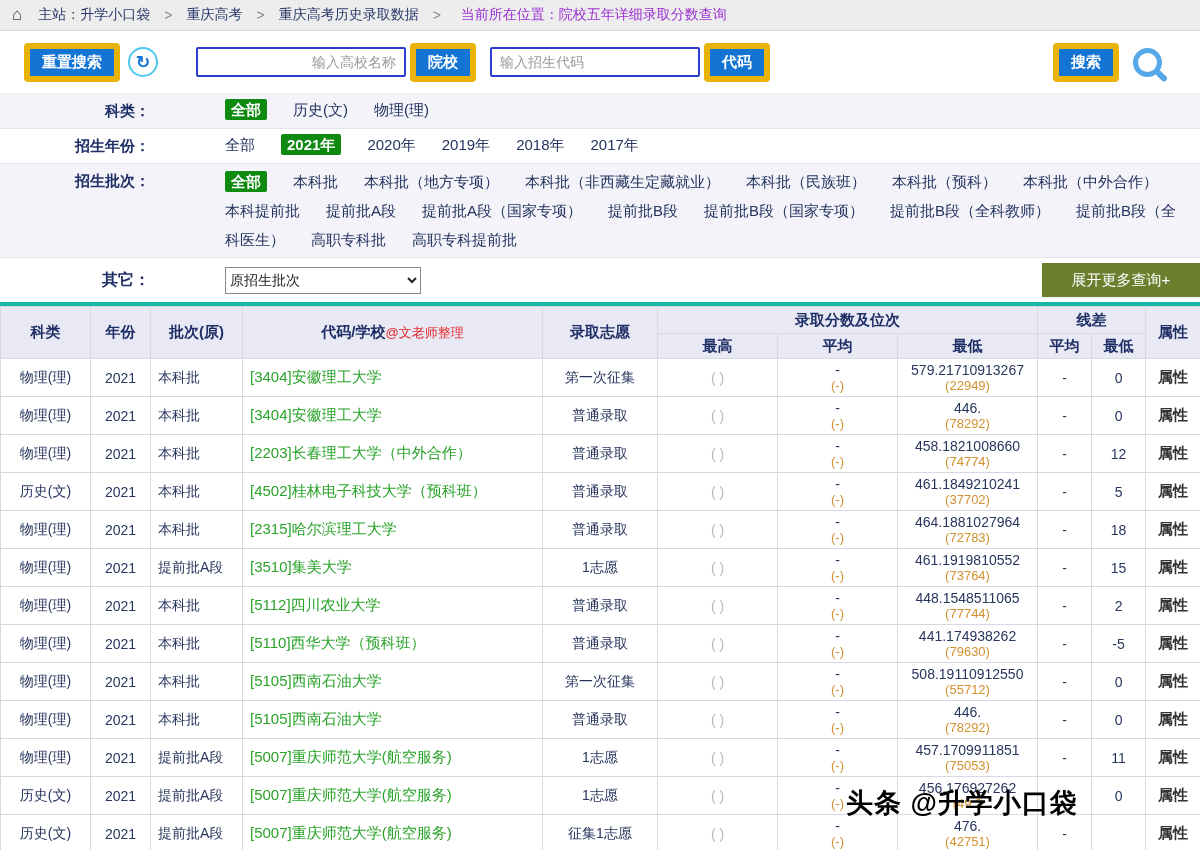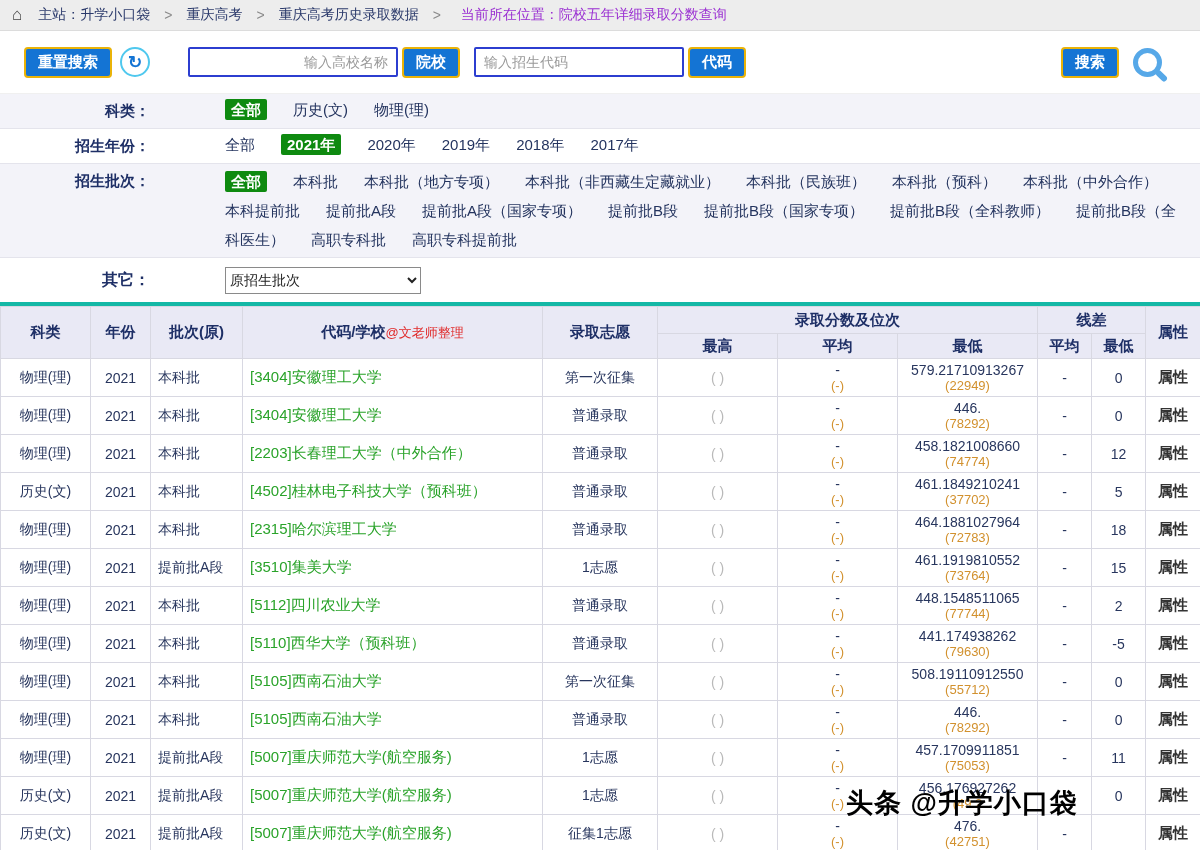--- a/index.html
+++ b/index.html
@@ -9,21 +9,21 @@
   
   .topbar{height:30px;background:#ededed;border-bottom:1px solid #dcdcdc;display:flex;align-items:center;padding:0 12px;font-size:14px;color:#2b3a6b;}
   .home{font-size:17px;color:#444;margin-right:16px;cursor:pointer;}
   .crumbs{display:flex;align-items:center;}
   .crumb{margin-right:14px;cursor:pointer;color:#2b3a6b;}
   .sep{margin-right:14px;color:#8a8a8a;}
   .current{color:#9a2fd2;margin-left:6px;}
 
   
   .searchbar{height:62px;background:#fff;display:flex;align-items:center;padding:0 24px;border-bottom:1px solid #f0f0f0;}
-  .btn-blue{background:#1474d4;color:#fff;font-weight:bold;font-size:15px;border:2px solid #eab308;border-radius:4px;padding:4px 12px;cursor:pointer;font-family:inherit;white-space:nowrap;}
+  .btn-blue{background:#1474d4;color:#fff;font-weight:bold;font-size:15px;border:6px solid #eab308;border-radius:4px;padding:4px 12px;cursor:pointer;font-family:inherit;white-space:nowrap;}
   .icon-btn{width:30px;height:30px;border-radius:50%;border:2px solid #4fc8ee;background:#fff;color:#1474d4;font-size:17px;font-weight:bold;display:flex;align-items:center;justify-content:center;cursor:pointer;margin-left:8px;padding:0;}
   .search-input{width:190px;height:26px;border:2px solid #2c3ed0;border-radius:2px;padding:0 8px;font-size:14px;color:#333;font-family:inherit;}
   .search-input::placeholder{color:#999;}
   .in1{margin-left:38px;text-align:right;}
   .in2{margin-left:14px;}
   .attach-btn{margin-left:4px;}
   .spacer{flex:1;}
   .magnifier{position:relative;width:19px;height:19px;border:5px solid #56a8e8;border-radius:50%;display:inline-block;margin-left:14px;margin-right:14px;}
   .magnifier::after{content:"";position:absolute;width:13px;height:6px;background:#56a8e8;border-radius:3px;transform:rotate(45deg);right:-11px;bottom:-7px;}
 
@@ -98,20 +98,21 @@
         <span class="filter-label">招生批次：</span>
         <div class="filter-items"><span class="filter-item sel">全部</span><span class="filter-item">本科批</span><span class="filter-item">本科批（地方专项）</span><span class="filter-item">本科批（非西藏生定藏就业）</span><span class="filter-item">本科批（民族班）</span><span class="filter-item">本科批（预科）</span><span class="filter-item">本科批（中外合作）</span><span class="filter-item">本科提前批</span><span class="filter-item">提前批A段</span><span class="filter-item">提前批A段（国家专项）</span><span class="filter-item">提前批B段</span><span class="filter-item">提前批B段（国家专项）</span><span class="filter-item">提前批B段（全科教师）</span><span class="filter-item">提前批B段（全科医生）</span><span class="filter-item">高职专科批</span><span class="filter-item">高职专科提前批</span></div>
       </div>
     </div>
 
   <div class="other-row">
     <span class="filter-label">其它：</span>
     <select class="batch-select">
       <option>原招生批次</option>
     </select>
+    <button class="expand-btn">展开更多查询+</button>
   </div>
 
   <table>
     <colgroup>
       <col style="width:90px">
         <col style="width:60px">
         <col style="width:92px">
         <col style="width:300px">
       <col style="width:115px">
         <col style="width:120px">

